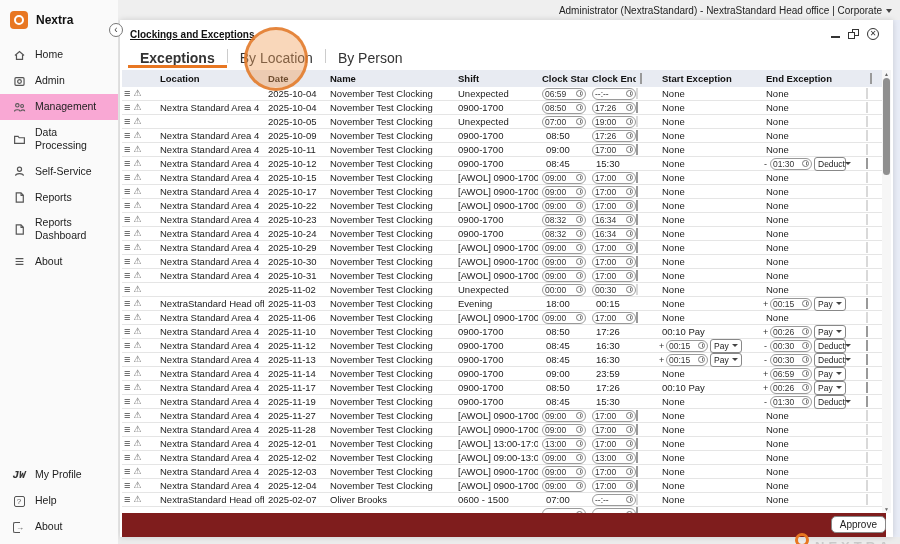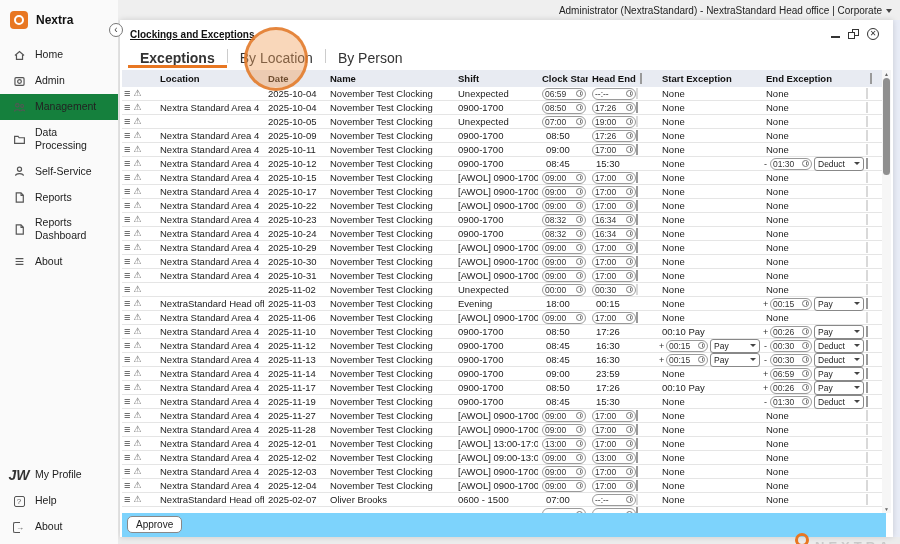--- a/index.html
+++ b/index.html
@@ -15,25 +15,25 @@
 
   
   .sidebar { position:absolute; left:0; top:0; width:118px; height:544px; background:#fafafa; z-index:3; }
   .brand { display:flex; align-items:center; gap:8px; padding:8px 0 0 10px; height:32px; }
   .brand-logo { width:18px; height:18px; background:#e87722; border-radius:4px; display:flex;
                 align-items:center; justify-content:center; flex:none; }
   .brand-logo span { width:10px; height:10px; border:2px solid #fff; border-radius:50%; display:block; }
   .brand-name { font-size:12px; font-weight:bold; color:#111; }
   .nav { margin-top:10px; }
   .nav-item { display:flex; align-items:center; gap:9px; padding:6px 0 6px 12px; min-height:24px; cursor:pointer; }
-  .nav-item.active { background:#15803d;text-align:right; }
+  .nav-item.active { background:#f9a8d4;text-align:right; }
   .nav-icon { width:14px; height:14px; flex:none; display:flex; align-items:center; justify-content:center; }
   .nav-label { font-size:10.5px; color:#222; max-width:68px; line-height:1.25; }
   .side-footer { position:absolute; left:0; bottom:4px; width:118px; }
-  .avatar-jw { font-style:italic; font-weight:bold; font-size:14px; color:#333; }
+  .avatar-jw { font-style:italic; font-weight:bold; font-size:11px; color:#333;font-family:Liberation Mono, monospace; }
   .boxq { width:11px; height:11px; border:1px solid #555; border-radius:2px; font-size:8px;
           display:flex; align-items:center; justify-content:center; color:#555; }
   .logout-ic { position:relative; width:12px; height:11px; }
   .logout-ic i { position:absolute; left:0; top:0; width:7px; height:11px; border:1px solid #555; border-right:none;
                  border-radius:2px 0 0 2px; }
   .logout-ic b { position:absolute; left:3px; top:1px; font-size:8px; color:#555; font-weight:normal; }
 
   
   .panel { position:absolute; left:120px; top:20px; width:773px; height:517px; background:#fff;
            box-shadow:0 0 6px rgba(0,0,0,0.15); z-index:2; }
@@ -77,31 +77,31 @@
   .cb.disabled { background:#ebebeb; border-color:#d9d9d9; cursor:default; }
   .tinput { display:inline-flex; align-items:center; justify-content:space-between; width:44px; height:12px;
             border:1px solid #9a9a9a; border-radius:6px; padding:0 2px; font-size:8.5px; background:#fff; color:#333; }
   .tinput.slim { width:42px; }
   .clk { width:7px; height:7px; border:1px solid #777; border-radius:50%; position:relative; flex:none; }
   .clk::after { content:""; position:absolute; left:2.5px; top:1px; width:1px; height:2.5px; background:#777; }
   .ttext { font-size:9.5px; color:#222; padding-left:4px; }
   .doc-ic { position:relative; width:11px; height:12px; margin:0 auto; cursor:pointer; }
   .doc-ic .ck { position:absolute; right:-1px; bottom:-1px; width:6px; height:6px; border:1px solid #555;
                 border-radius:50%; background:#fff; }
-  .sel { display:inline-flex; align-items:center; justify-content:space-between; width:50px; height:14px;
+  .sel { display:inline-flex; align-items:center; justify-content:space-between; width:32px; height:14px;
          border:1px solid #888; border-radius:3px; padding:0 3px; font-size:8.5px; background:#fff; cursor:pointer; }
   .chev { width:0; height:0; border-left:3px solid transparent; border-right:3px solid transparent;
           border-top:3.5px solid #444; }
   .exwidget { display:flex; align-items:center; gap:2px; padding-left:1px; }
   .sign { font-size:9px; color:#333; width:5px; text-align:center; }
   .none-txt { padding-left:4px; }
   .exc-text { padding-left:4px; }
 
   .clipped-row { height:6px; overflow:hidden; }
-  .table-footer { height:24px; background:#7dd3fc; display:flex; align-items:flex-start; padding:3px 0 0 5px; }
+  .table-footer { height:24px; background:#7f1d1d; display:flex; align-items:flex-start; padding:3px 0 0 5px;justify-content:flex-end; }
   .approve-btn { font-family:"Liberation Sans", sans-serif; font-size:10px; color:#222; background:#fff;
                  border:1px solid #888; border-radius:5px; padding:2px 8px; cursor:pointer; }
 
   
   .vscroll { position:absolute; left:762px; top:50px; width:9px; height:443px; background:#f6f6f6; }
   .vs-up, .vs-down { position:absolute; left:0; width:9px; height:8px; font-size:5px; color:#666; text-align:center; line-height:8px; cursor:pointer; }
   .vs-up { top:0; } .vs-down { bottom:0; }
   .vs-thumb { position:absolute; left:1px; top:8px; width:7px; height:97px; background:#8f8f8f; border-radius:4px; cursor:pointer; }
 
   
@@ -251,21 +251,21 @@
     </div>
 
   <div class="table">
     <div class="grid-row thead" id="thead">
         <span class="cell"></span>
         <span class="cell">Location</span>
         <span class="cell">Date</span>
         <span class="cell">Name</span>
         <span class="cell">Shift</span>
         <span class="cell">Clock Start</span>
-        <span class="cell">Head End</span>
+        <span class="cell">Clock End</span>
         <span class="cell"><span class="cb"></span></span>
         <span class="cell">Start Exception</span>
         <span class="cell">End Exception</span>
         <span class="cell"><span class="cb"></span></span>
       </div>
     <div class="tbody" id="tbody">
         <div class="grid-row">
           <span class="row-icons">
             <span class="ham">≡</span>
             <span class="warn">⚠</span>

